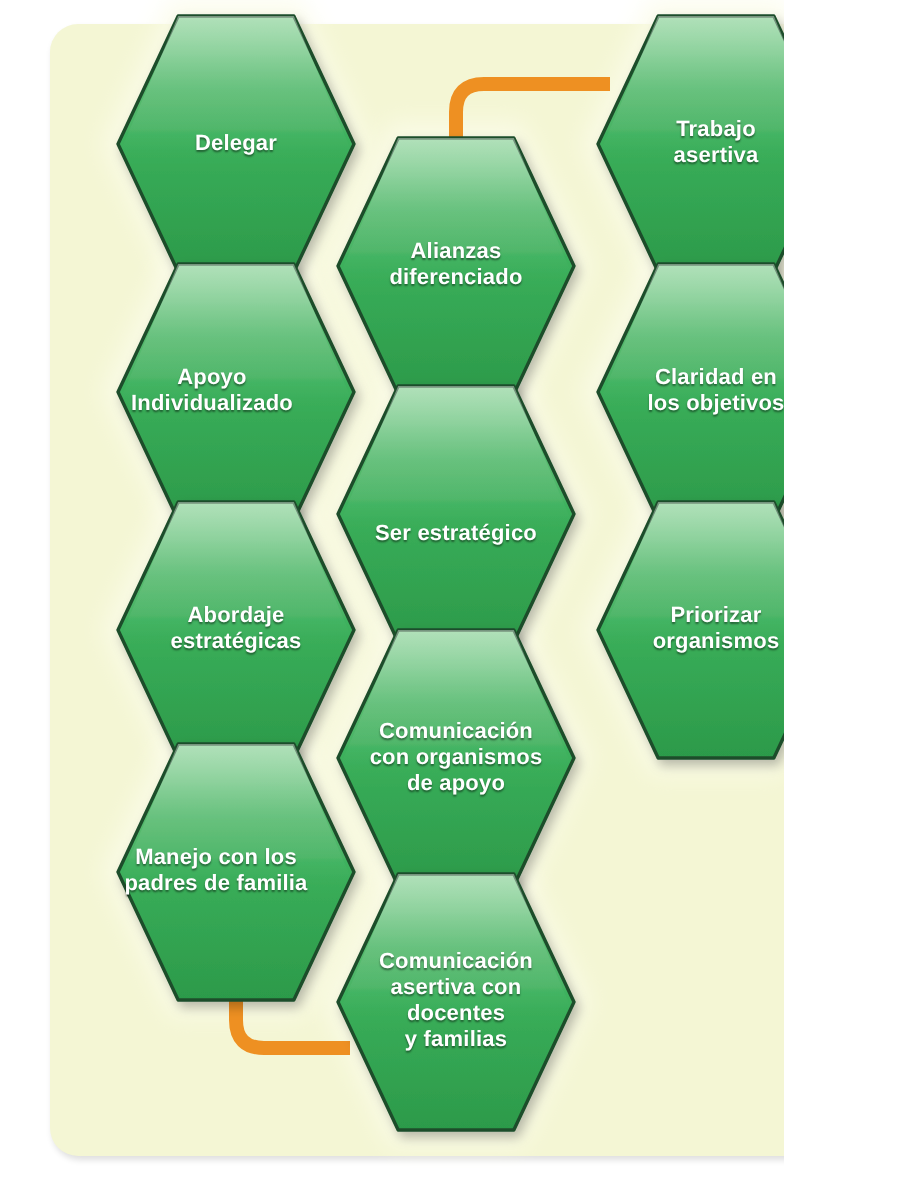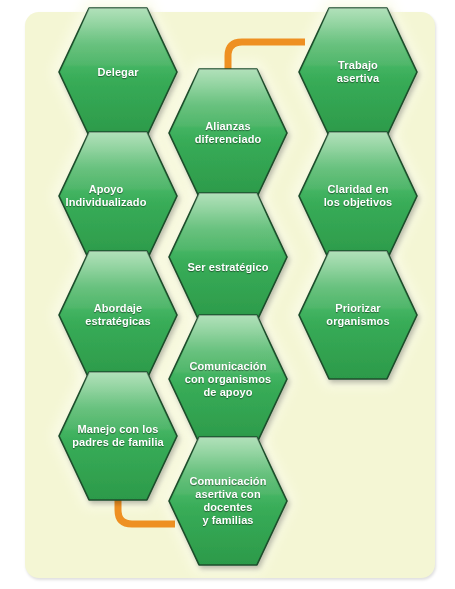--- a/index.html
+++ b/index.html
@@ -6,24 +6,25 @@
   html, body {
     margin: 0;
     padding: 0;
     background: #ffffff;
   }
   body {
     font-family: "Liberation Sans", sans-serif;
   }
   #stage {
     position: relative;
-    width: 455px;
+    width: 381px;
     height: 589px;
     background: #ffffff;
     overflow: hidden;
+    padding-left: 11px;
   }
   #panel {
     position: absolute;
     left: 25px;
     top: 12px;
     width: 410px;
     height: 566px;
     background: #f4f6d4;
     border-radius: 14px;
     box-shadow: 1px 2px 3px rgba(0,0,0,0.13);
@@ -161,21 +162,21 @@
         </g>
       </g>
   </svg>
 
   <div id="labels">
       <div class="node-label" style="left: 59px; top: 8px; width: 118px; height: 128px;">Delegar</div>
       <div class="node-label" style="left: 47px; top: 132px; width: 118px; height: 128px;">Apoyo
 Individualizado</div>
       <div class="node-label" style="left: 59px; top: 251px; width: 118px; height: 128px;">Abordaje
 estratégicas</div>
-      <div class="node-label" style="left: 59px; top: 372px; width: 118px; height: 128px;">Manejo con los
+      <div class="node-label" style="left: 49px; top: 372px; width: 118px; height: 128px;">Manejo con los
 padres de familia</div>
       <div class="node-label" style="left: 169px; top: 69px; width: 118px; height: 128px;">Alianzas
 diferenciado</div>
       <div class="node-label" style="left: 169px; top: 203px; width: 118px; height: 128px;">Ser estratégico</div>
       <div class="node-label" style="left: 169px; top: 315px; width: 118px; height: 128px;">Comunicación
 con organismos
 de apoyo</div>
       <div class="node-label" style="left: 169px; top: 437px; width: 118px; height: 128px;">Comunicación
 asertiva con
 docentes

